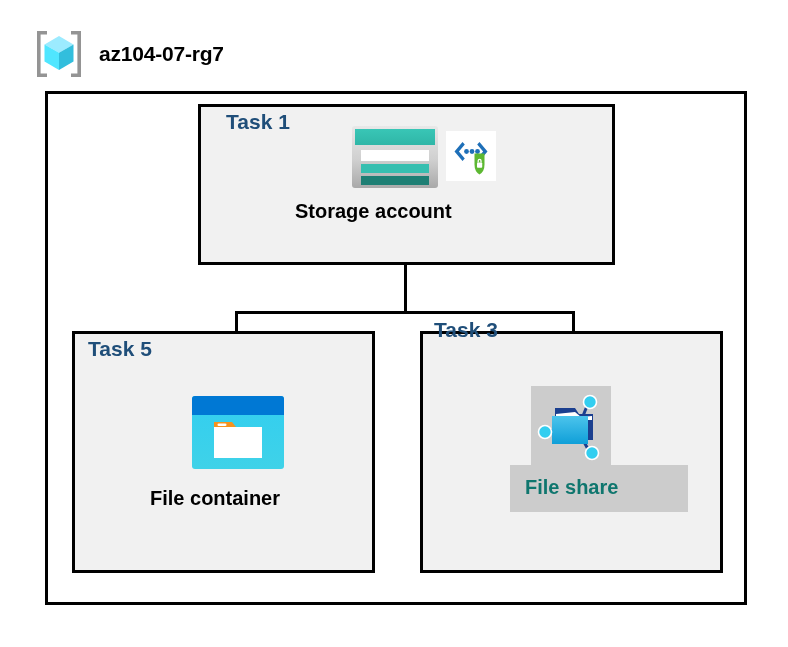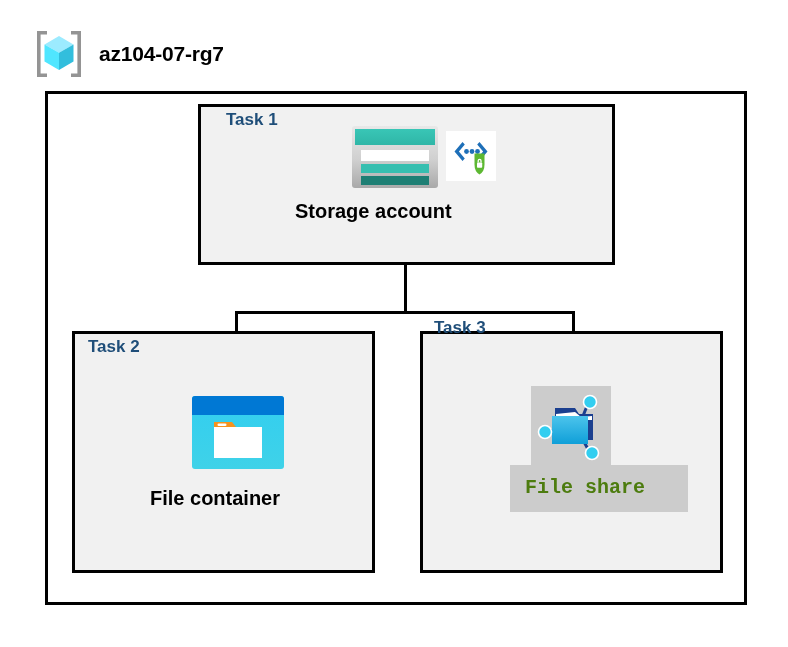--- a/index.html
+++ b/index.html
@@ -64,21 +64,21 @@
     background: #F1F1F1;
     border: 3px solid #000000;
     box-sizing: border-box;
   }
   #task-1-box { left: 198px; top: 104px; width: 417px; height: 161px; }
   #task-2-box { left: 72px;  top: 331px; width: 303px; height: 242px; }
   #task-3-box { left: 420px; top: 331px; width: 303px; height: 242px; }
 
   .task-label {
     position: absolute;
-    font-size: 17px;
+    font-size: 21px;
     font-weight: bold;
     color: #1F4E79;
     white-space: nowrap;
     letter-spacing: 0px;
   }
   #task-1-label { left: 226px; top: 110px; }
   #task-2-label { left: 88px;  top: 337px; }
   #task-3-label { left: 434px; top: 318px; }
 
   
@@ -101,23 +101,22 @@
     width: 178px;
     height: 47px;
     background: #CCCCCC;
   }
   #file-share-label {
     position: absolute;
     left: 525px;
     top: 476px;
     font-size: 20px;
     font-weight: bold;
-    color: #4d7c0f;
-    white-space: nowrap;
-    font-family: Liberation Mono, monospace;
+    color: #0f766e;
+    white-space: nowrap;
   }
 
   
   .icon-wrap { position: absolute; }
   #storage-account-icon   { left: 352px; top: 126px; width: 86px; height: 62px; }
   #managed-identity-icon  { left: 446px; top: 131px; width: 50px; height: 50px; }
   #blob-container-icon    { left: 192px; top: 396px; width: 92px; height: 73px; }
   #file-share-selection {
     position: absolute;
     left: 531px;
@@ -210,21 +209,21 @@
 
       <rect x="31" y="31.5" width="5.2" height="5.2" rx="0.8" fill="#FFFFFF"></rect>
 
       <path d="M32.2 31.5 L32.2 29.8 Q32.2 28.3 33.6 28.3 Q35.0 28.3 35.0 29.8 L35.0 31.5" fill="none" stroke="#FFFFFF" stroke-width="1.3"></path>
     </svg>
   </div>
 
   <div class="node-label" id="storage-account-label">Storage account</div>
 
   <div class="task-box" id="task-2-box"></div>
-  <div class="task-label" id="task-2-label">Task 2</div>
+  <div class="task-label" id="task-2-label">Task 5</div>
 
   <div class="icon-wrap" id="blob-container-icon">
     <svg viewBox="0 0 92 73" width="92" height="73" xmlns="http://www.w3.org/2000/svg">
       <defs>
         <linearGradient id="gradBlobBody" x1="0" y1="0" x2="0" y2="1">
           <stop offset="0%" stop-color="#32CEF0"></stop>
           <stop offset="100%" stop-color="#3FD2E8"></stop>
         </linearGradient>
       </defs>
 

